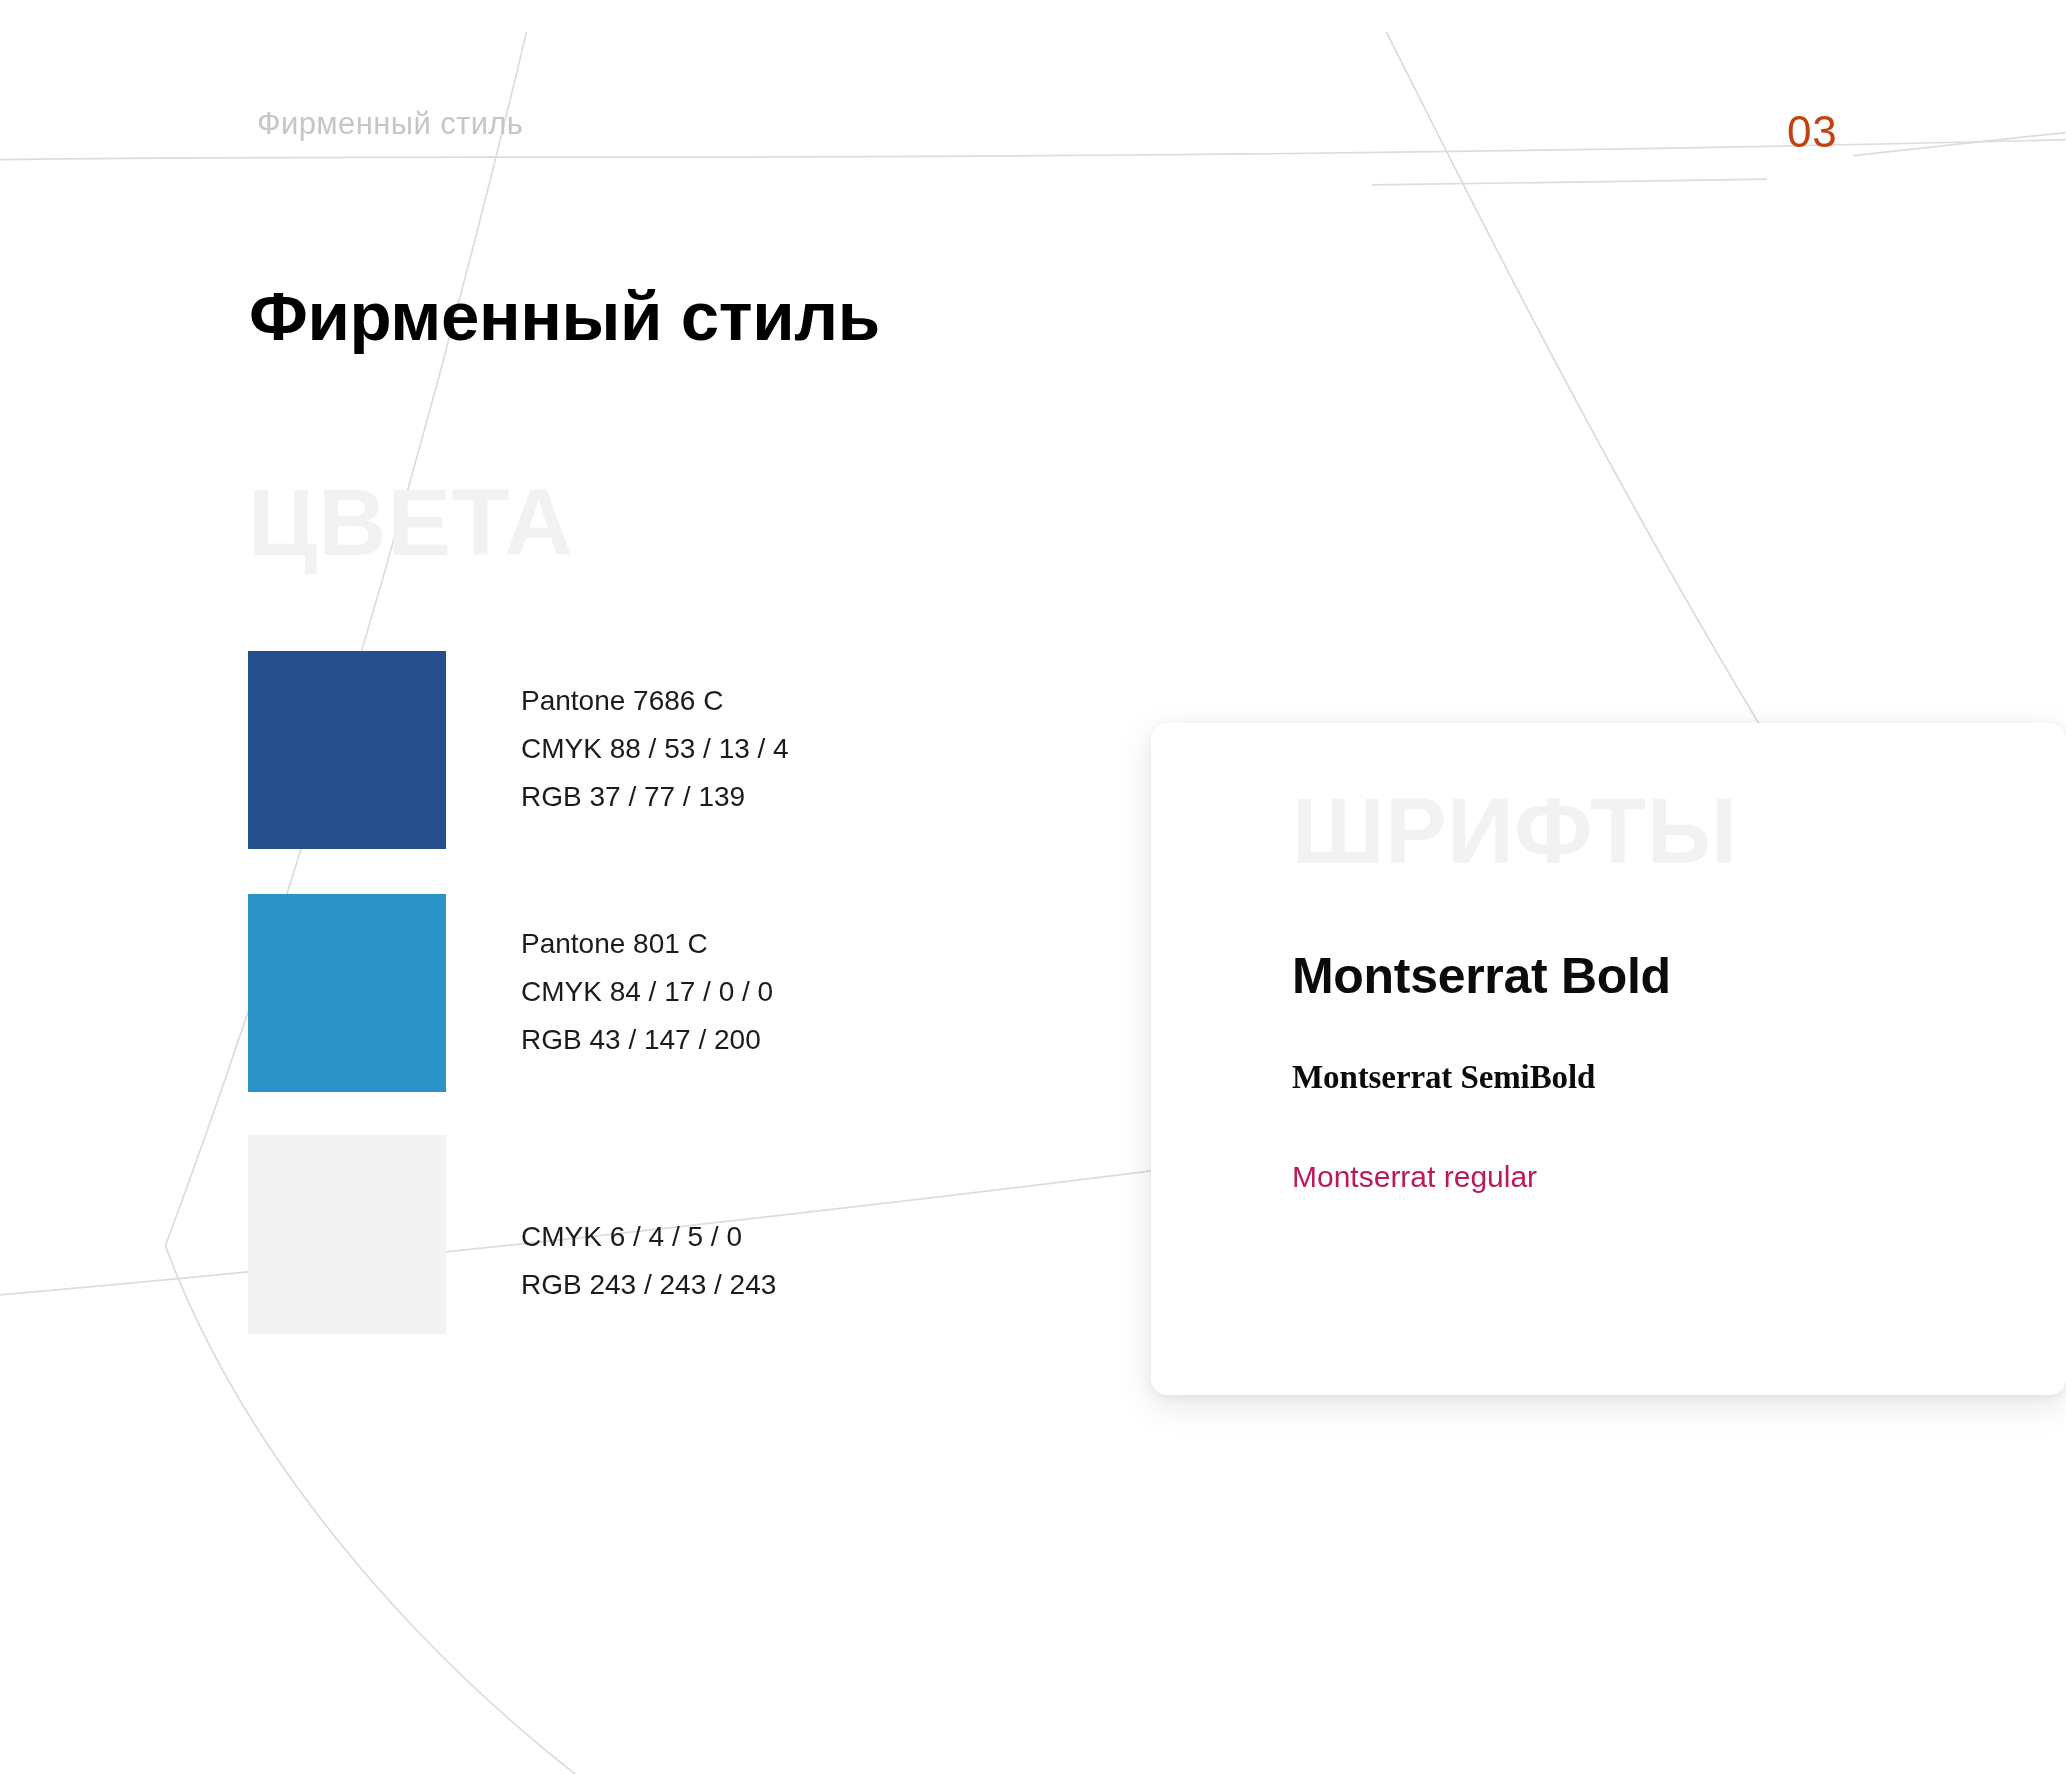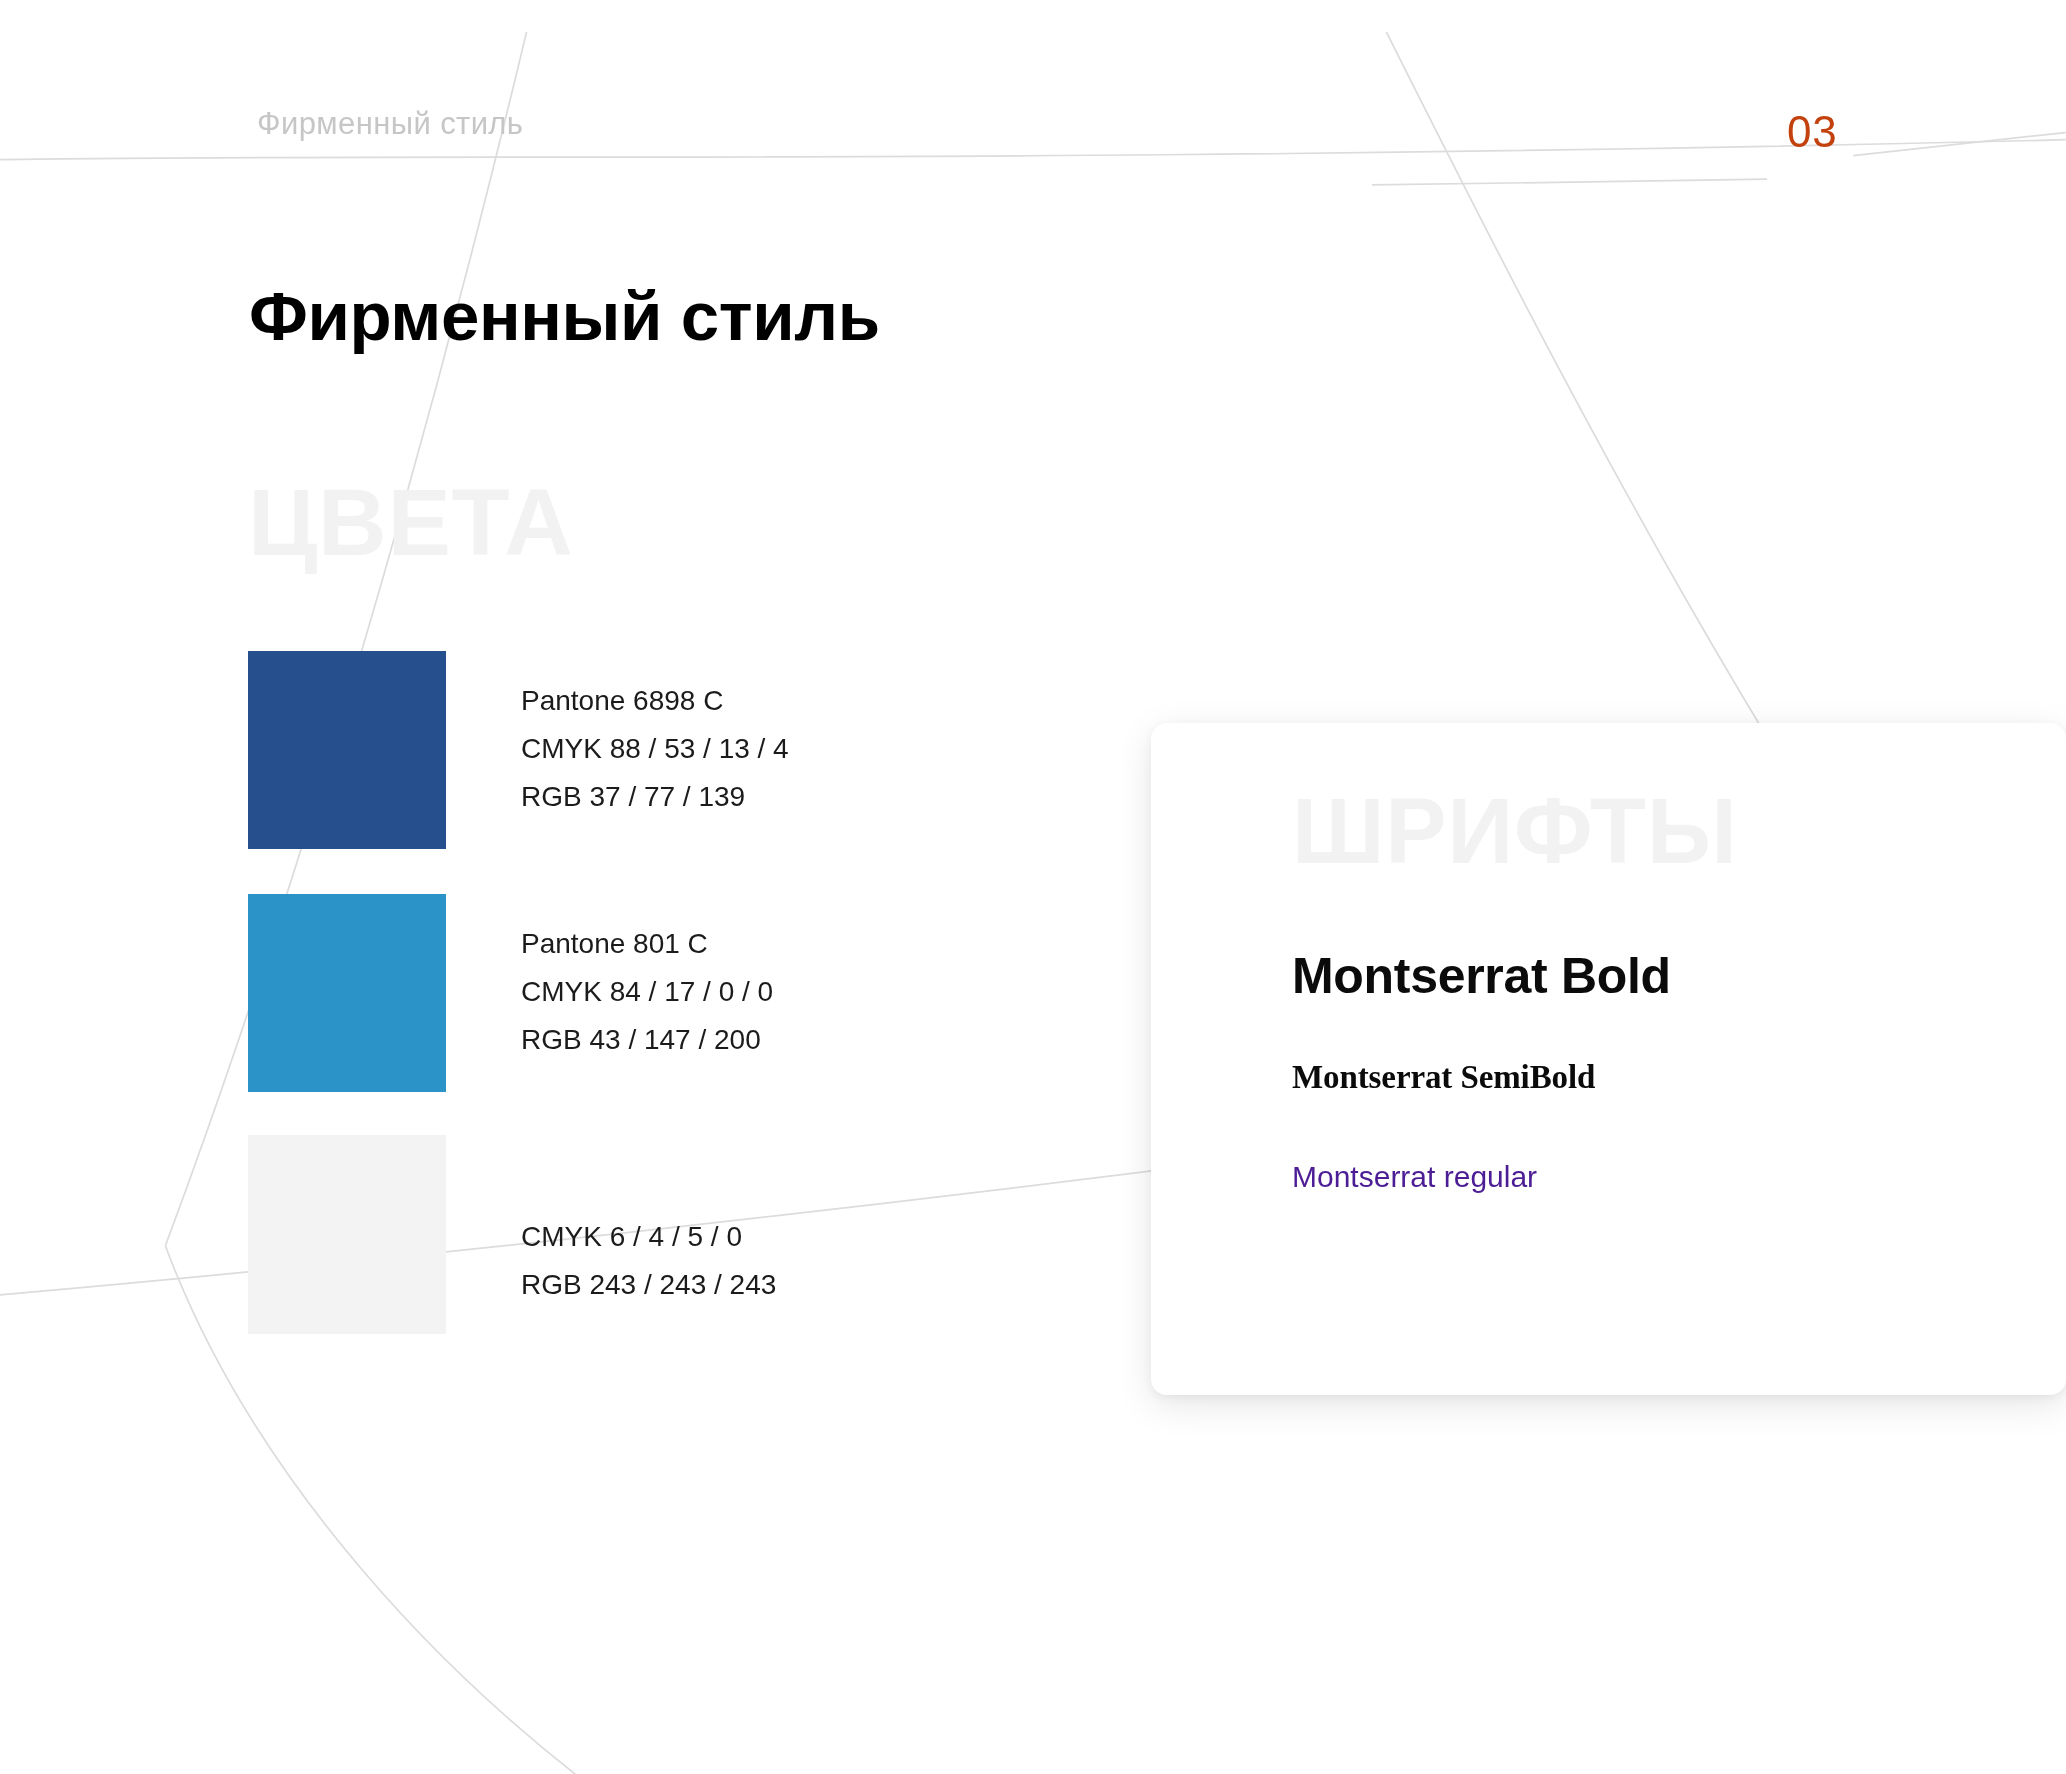--- a/index.html
+++ b/index.html
@@ -150,21 +150,21 @@
     top: 336px;
     font-size: 33px;
     font-weight: 600;
     letter-spacing: -0.1px;
     font-family: Liberation Serif, serif;
   }
   .font-sample.regular {
     top: 437px;
     font-size: 30px;
     font-weight: 400;
-    color: #4c1d95;
+    color: #be185d;
   }
 </style>
 </head>
 <body>
 
 <div class="slide">
 
   <svg class="bg-lines" viewBox="0 0 2876 2470">
     <g fill="none" stroke="#dcdcdc" stroke-width="2.4">
 
@@ -190,21 +190,21 @@
 
   <h1 class="slide-title">Фирменный стиль</h1>
 
   <div class="watermark-colors">ЦВЕТА</div>
 
   <div class="palette">
 
     <div class="swatch-row" style="height:243px">
       <div class="swatch-chip" style="top:0;height:198px;background:#25508D"></div>
       <div class="swatch-info" style="left:273px;top:26px">
-        <div>Pantone 6898 C</div>
+        <div>Pantone 7686 C</div>
         <div>CMYK 88 / 53 / 13 / 4</div>
         <div>RGB 37 / 77 / 139</div>
       </div>
     </div>
 
     <div class="swatch-row" style="height:241px">
       <div class="swatch-chip" style="top:0;height:198px;background:#2B93C8"></div>
       <div class="swatch-info" style="left:273px;top:26px">
         <div>Pantone 801 C</div>
         <div>CMYK 84 / 17 / 0 / 0</div>

